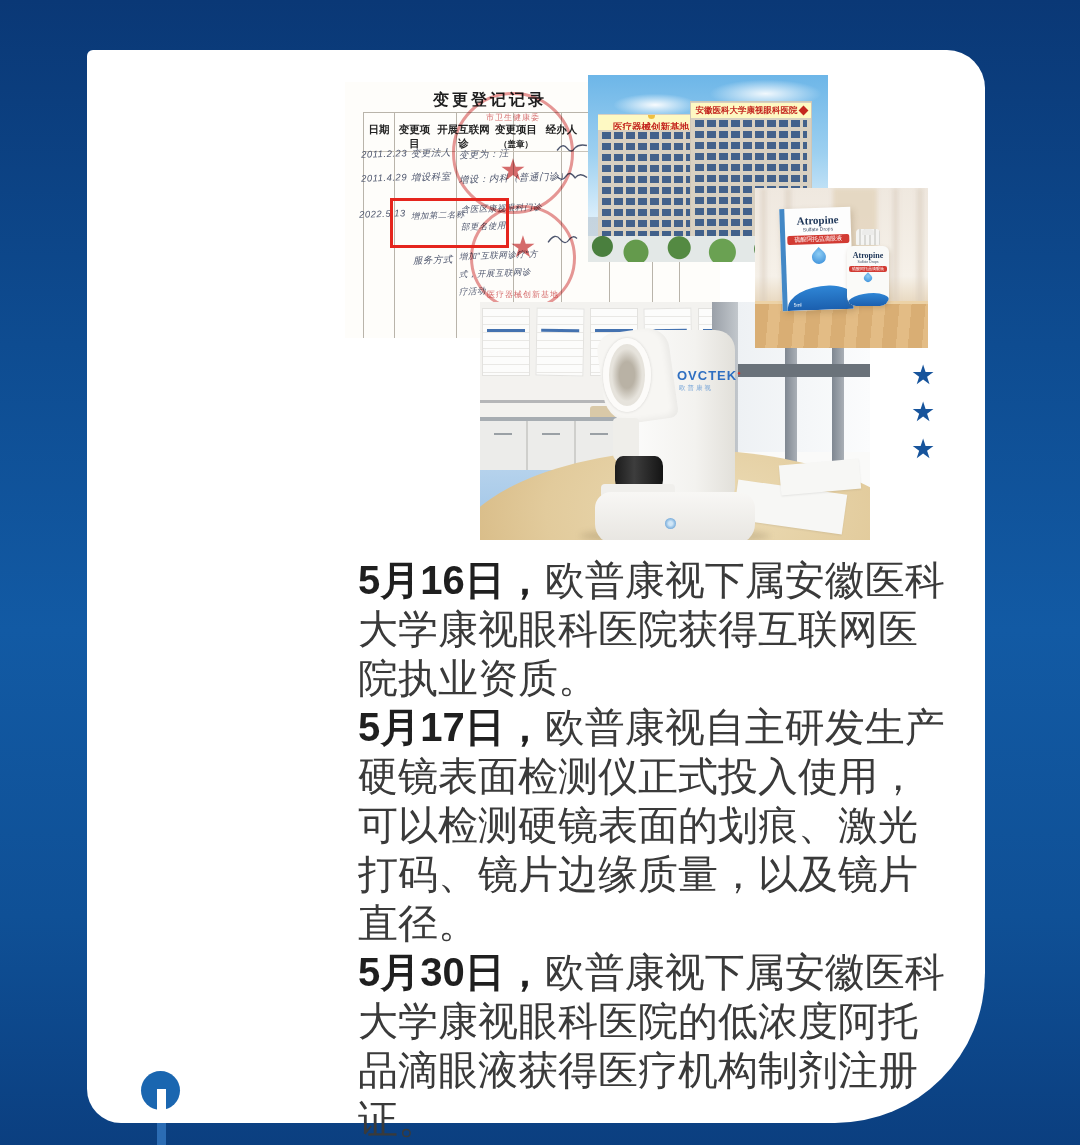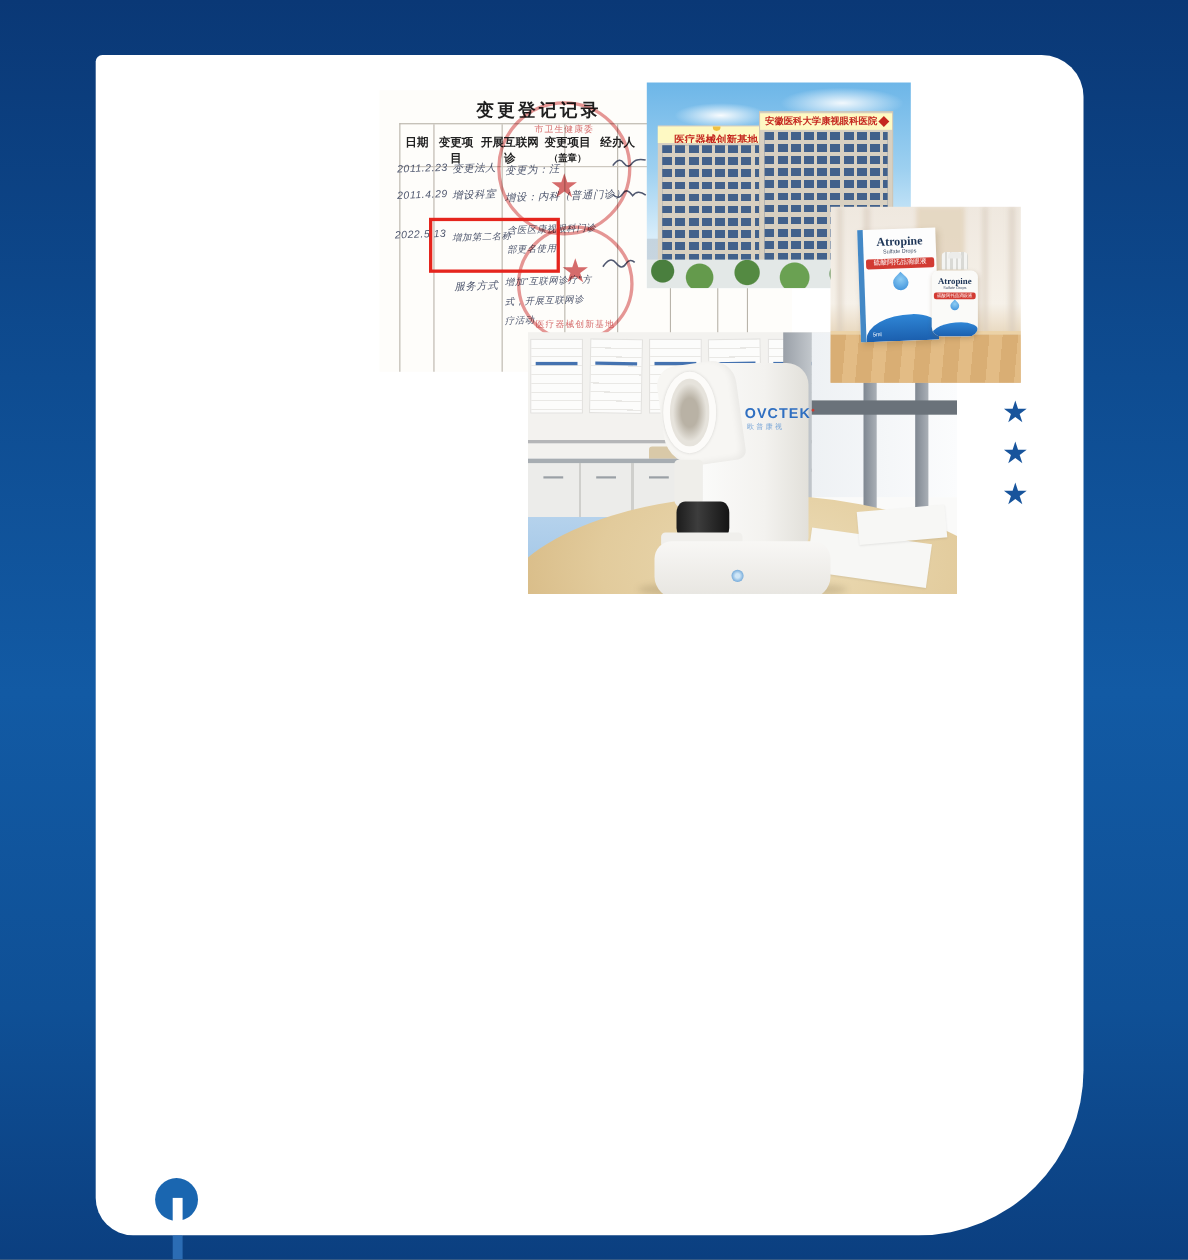--- a/index.html
+++ b/index.html
@@ -308,18 +308,23 @@
       </div>
     </div>
   </div>
 
   <div class="stars">
     <span>★</span>
     <span>★</span>
     <span>★</span>
   </div>
 
+  <div class="story">
+    <p><b>5月16日，</b><span>欧普康视下属安徽医科大学康视眼科医院获得互联网医院执业资质。</span></p>
+    <p><b>5月17日，</b><span>欧普康视自主研发生产硬镜表面检测仪正式投入使用，可以检测硬镜表面的划痕、激光打码、镜片边缘质量，以及镜片直径。</span></p>
+    <p><b>5月30日，</b><span>欧普康视下属安徽医科大学康视眼科医院的低浓度阿托品滴眼液获得医疗机构制剂注册证。</span></p>
+  </div>
 
   <div class="node"></div>
   <div class="node-line-white"></div>
   <div class="node-line-blue"></div>
 
 </div>
 
 </body></html>

